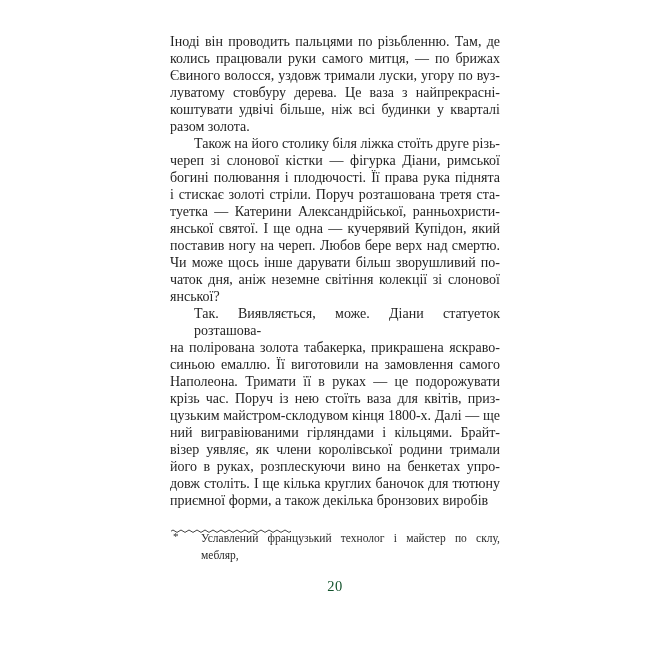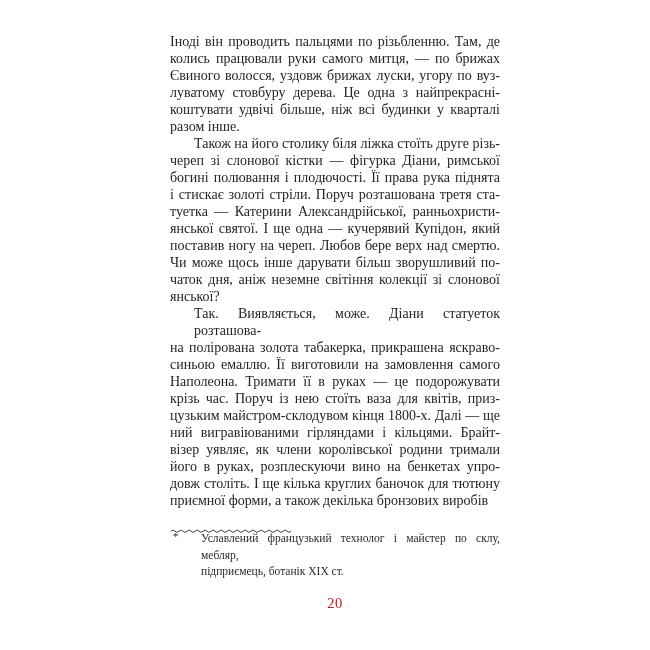--- a/index.html
+++ b/index.html
@@ -63,36 +63,36 @@
   .fn-text { flex: 1 1 auto; }
   .fn-line.just {
     text-align: justify;
     text-align-last: justify;
   }
   .page-number {
     margin-top: 15px;
     text-align: center;
     font-size: 14.5px;
     letter-spacing: 0.5px;
-    color: #b91c1c;
+    color: #14532d;
   }
 </style>
 </head>
 <body>
 
 <div class="page">
   <div class="text-column">
     <div id="body-text">
         <div class="para">
           <div class="line just">Іноді він проводить пальцями по різьбленню. Там, де</div>
           <div class="line just">колись працювали руки самого митця, — по брижах</div>
-          <div class="line just">Євиного волосся, уздовж брижах луски, угору по вуз-</div>
-          <div class="line just">луватому стовбуру дерева. Це одна з найпрекрасні-</div>
+          <div class="line just">Євиного волосся, уздовж тримали луски, угору по вуз-</div>
+          <div class="line just">луватому стовбуру дерева. Це ваза з найпрекрасні-</div>
           <div class="line just">коштувати удвічі більше, ніж всі будинки у кварталі</div>
-          <div class="line">разом інше.</div>
+          <div class="line">разом золота.</div>
         </div>
         <div class="para">
           <div class="line just indent">Також на його столику біля ліжка стоїть друге різь-</div>
           <div class="line just">череп зі слонової кістки — фігурка Діани, римської</div>
           <div class="line just">богині полювання і плодючості. Її права рука піднята</div>
           <div class="line just">і стискає золоті стріли. Поруч розташована третя ста-</div>
           <div class="line just">туетка — Катерини Александрійської, ранньохристи-</div>
           <div class="line just">янської святої. І ще одна — кучерявий Купідон, який</div>
           <div class="line just">поставив ногу на череп. Любов бере верх над смертю.</div>
           <div class="line just">Чи може щось інше дарувати більш зворушливий по-</div>
@@ -115,18 +115,17 @@
       </div>
     <div class="fn-divider">
       <svg width="124" height="6">
         <path id="wavy-path" fill="none" stroke="#2f2f2f" stroke-width="0.9" d="M1,3.2 Q3,0.8 5,3.2 T9,3.2 T13,3.2 T17,3.2 T21,3.2 T25,3.2 T29,3.2 T33,3.2 T37,3.2 T41,3.2 T45,3.2 T49,3.2 T53,3.2 T57,3.2 T61,3.2 T65,3.2 T69,3.2 T73,3.2 T77,3.2 T81,3.2 T85,3.2 T89,3.2 T93,3.2 T97,3.2 T101,3.2 T105,3.2 T109,3.2 T113,3.2 T117,3.2 T121,3.2"></path>
       </svg>
     </div>
     <div class="footnote">
       <span class="fn-marker">*</span>
       <div class="fn-text" id="fn-text">
           <div class="fn-line just">Уславлений французький технолог і майстер по склу, мебляр,</div>
-          <div class="fn-line">підприємець, ботанік XIX ст.</div>
         </div>
     </div>
     <div class="page-number">20</div>
   </div>
 </div>
 
 </body></html>

